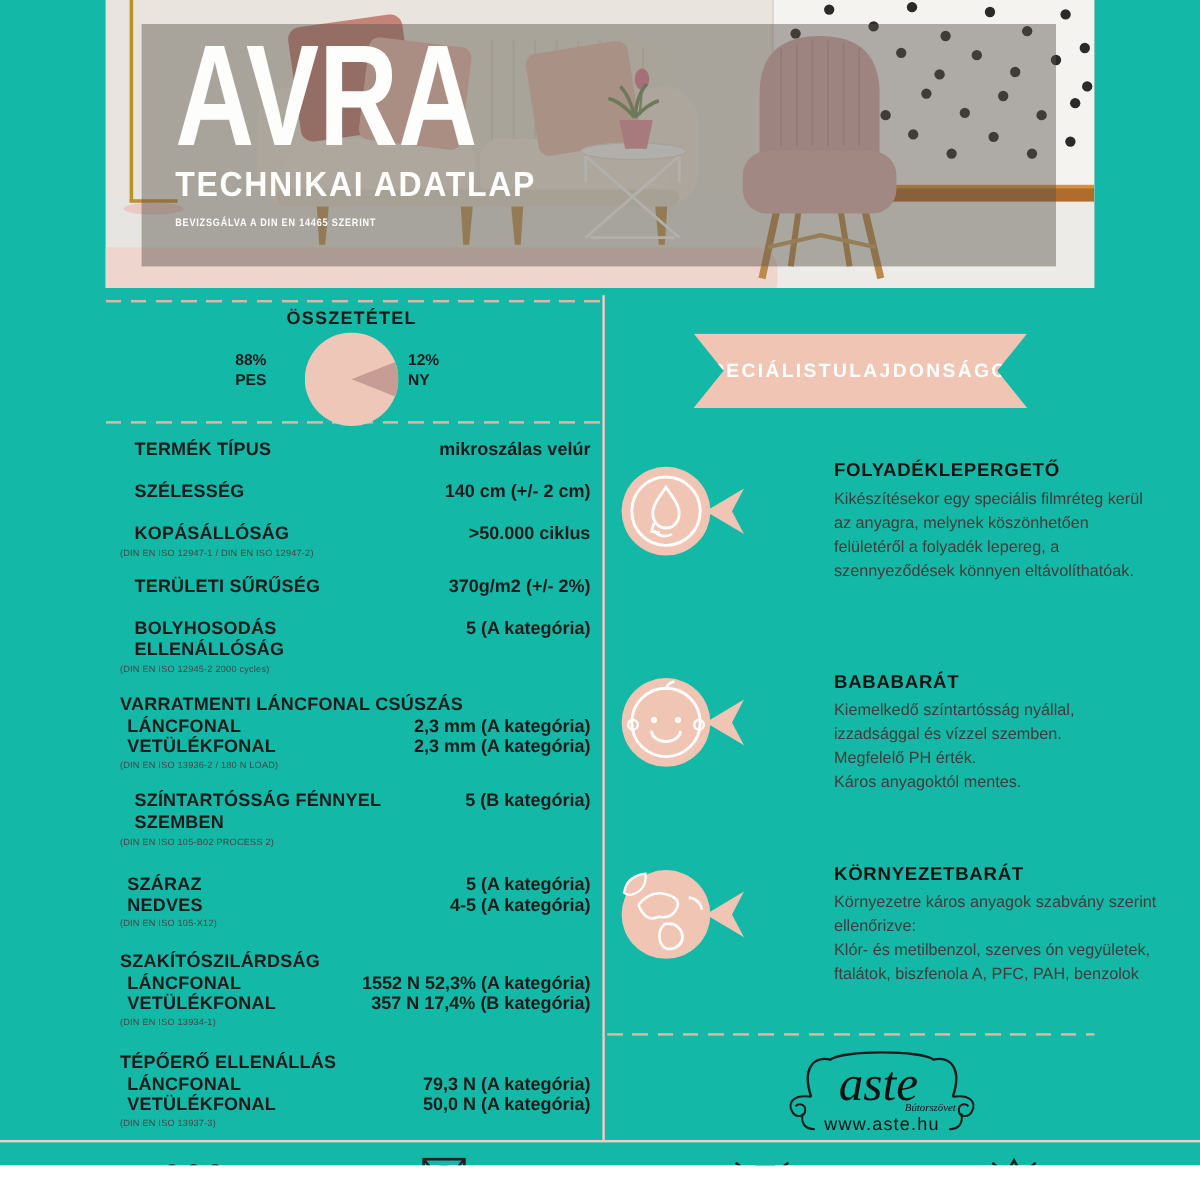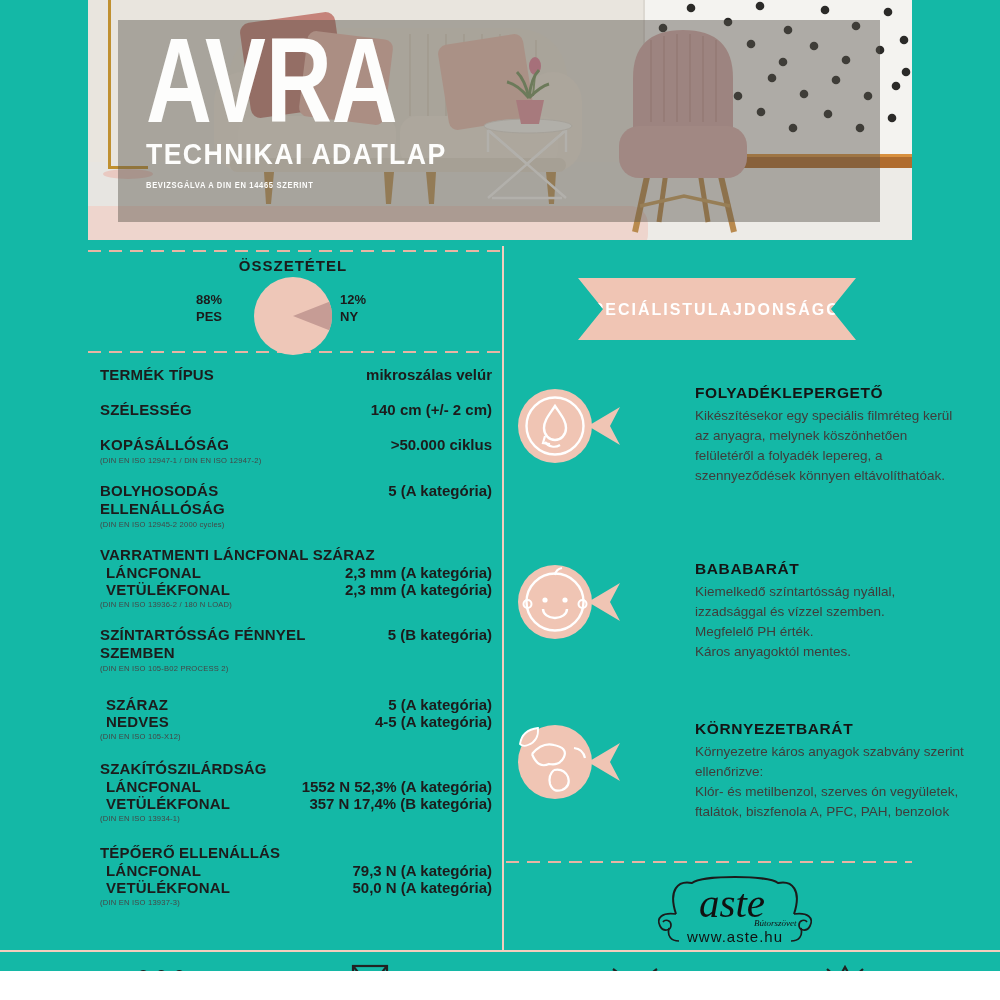--- a/index.html
+++ b/index.html
@@ -31,21 +31,21 @@
   
   .comp-title{position:absolute;left:193px;top:257px;width:200px;text-align:center;
               font-size:15px;font-weight:700;letter-spacing:1px;color:#1b1b1b;}
   .pie{position:absolute;left:254px;top:277px;}
   .pie-label{position:absolute;font-size:13px;font-weight:700;color:#1b1b1b;line-height:17px;}
   #pl-left{left:196px;top:291px;width:52px;}
   #pl-right{left:340px;top:291px;width:52px;text-align:left;}
 
   
   .specs{position:absolute;left:100px;top:358px;width:392px;color:#1c1c1c;}
-  .srow{display:flex;justify-content:space-between;align-items:flex-start;}
+  .srow{display:flex;justify-content:space-between;align-items:flex-start;margin-left:12px;}
   .lab{font-weight:700;font-size:15px;letter-spacing:0.2px;line-height:18px;white-space:pre-line;}
   .val{font-weight:700;font-size:15px;line-height:18px;text-align:right;white-space:nowrap;}
   .std{font-size:7.6px;color:#454545;letter-spacing:0.2px;margin-top:2px;font-weight:400;}
   .ghead{font-weight:700;font-size:15px;line-height:18px;letter-spacing:0.2px;}
   .grow{display:flex;justify-content:space-between;padding-left:6px;line-height:17px;gap:24px;}
   .grow .lab,.grow .val{line-height:17px;}
   #r1{margin-top:8px}#r2{margin-top:17px}#r3{margin-top:17px}#r4{margin-top:15px}
   #r5{margin-top:17px}#r6{margin-top:17px}#r7{margin-top:17px}#r8{margin-top:23px}
   #r9{margin-top:19px}#r10{margin-top:21px}
 
@@ -244,30 +244,34 @@
       <div class="lab">SZÉLESSÉG</div>
       <div class="val">140 cm (+/- 2 cm)</div>
     </div>
     <div id="r3">
       <div class="srow">
         <div class="lab">KOPÁSÁLLÓSÁG</div>
         <div class="val">&gt;50.000 ciklus</div>
       </div>
       <div class="std">(DIN EN ISO 12947-1  /  DIN EN ISO 12947-2)</div>
     </div>
+    <div class="srow" id="r4">
+      <div class="lab">TERÜLETI SŰRŰSÉG</div>
+      <div class="val">370g/m2 (+/- 2%)</div>
+    </div>
     <div id="r5">
       <div class="srow">
         <div class="lab">BOLYHOSODÁS
 ELLENÁLLÓSÁG</div>
         <div class="val">5 (A kategória)</div>
       </div>
       <div class="std">(DIN EN ISO 12945-2 2000 cycles)</div>
     </div>
     <div id="r6">
-      <div class="ghead">VARRATMENTI LÁNCFONAL SZÁRAZ</div>
+      <div class="ghead">VARRATMENTI LÁNCFONAL CSÚSZÁS</div>
       <div class="grow">
         <div class="lab">LÁNCFONAL</div>
         <div class="val">2,3 mm (A kategória)</div>
       </div>
       <div class="grow">
         <div class="lab">VETÜLÉKFONAL</div>
         <div class="val">2,3 mm (A kategória)</div>
       </div>
       <div class="std">(DIN EN ISO 13936-2 / 180 N LOAD)</div>
     </div>

